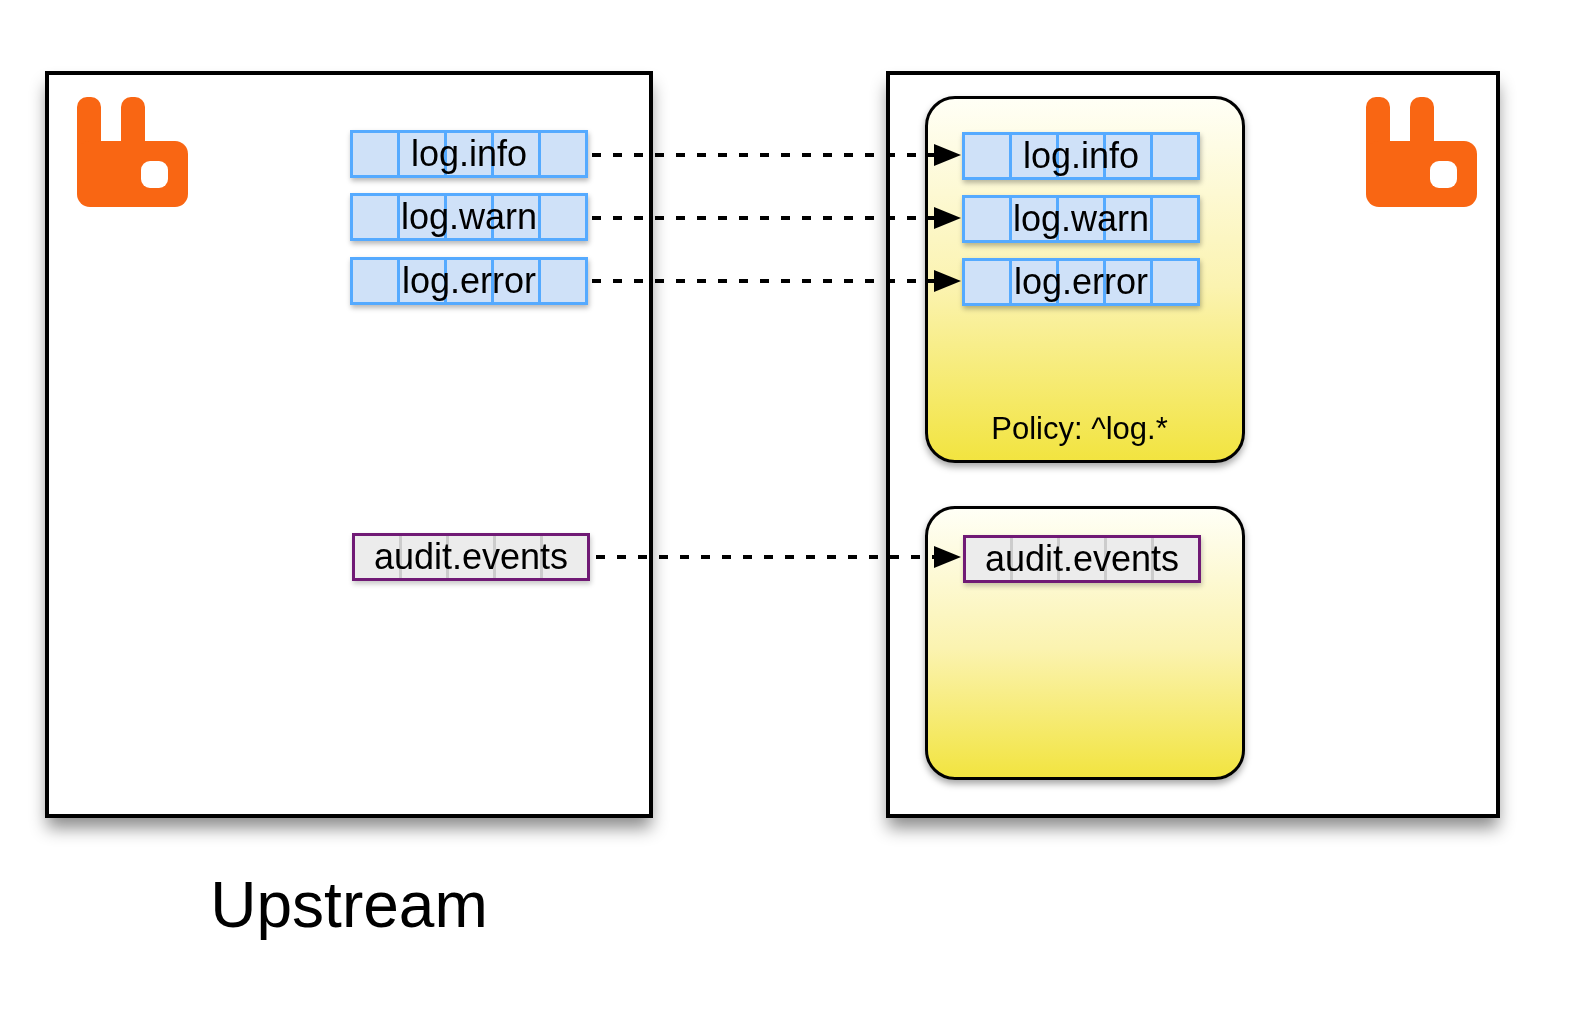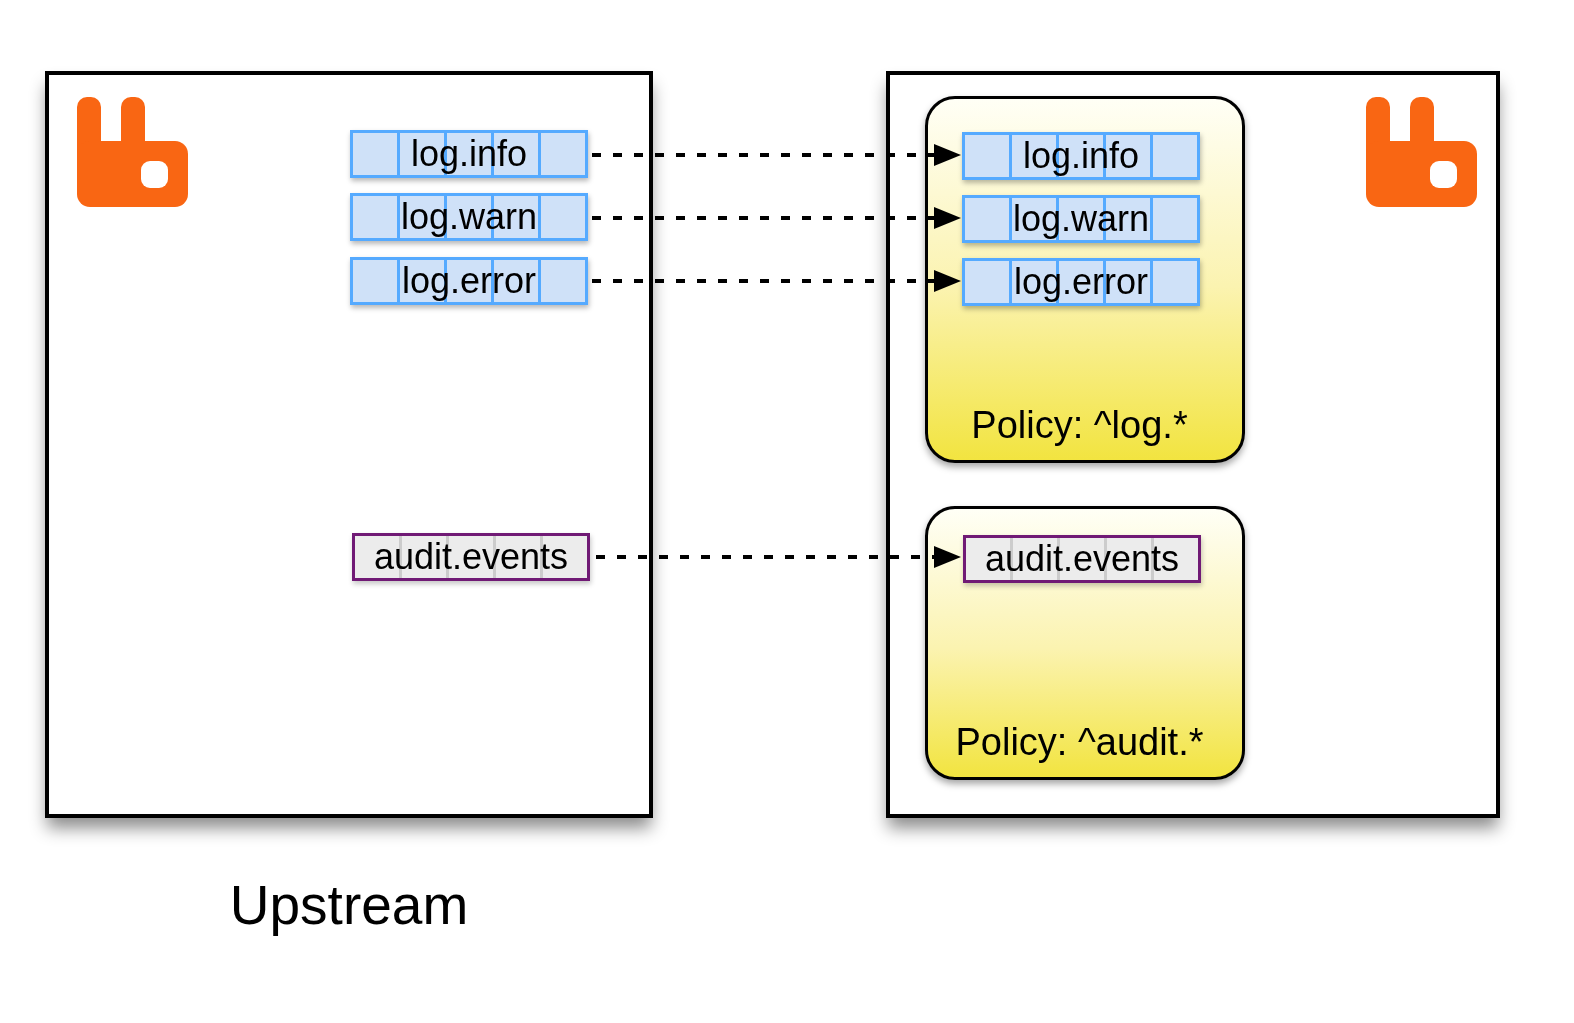--- a/index.html
+++ b/index.html
@@ -75,21 +75,21 @@
     border-radius: 30px;
     background: linear-gradient(180deg, #FFFFF6 0%, #FBF3B0 52%, #F2E440 100%);
     box-shadow: 0 4px 7px rgba(0,0,0,0.35);
     box-sizing: border-box;
   }
   .policy-log   { left: 35px; top: 21px;  width: 320px; height: 367px; }
   .policy-audit { left: 35px; top: 431px; width: 320px; height: 274px; }
   .policy-label {
     position: absolute; left: 0; right: 11px; bottom: 13px;
     text-align: center;
-    font-size: 38px; color: #000;
+    font-size: 31px; color: #000;
     white-space: nowrap;
   }
 
   
   .dq-info  { left: 34px; top: 33px;  }
   .dq-warn  { left: 34px; top: 96px;  }
   .dq-error { left: 34px; top: 159px; }
   .dq-audit { left: 35px; top: 26px;  }
 
   
@@ -97,21 +97,21 @@
     position: absolute; left: 0; top: 0;
     width: 1574px; height: 1023px;
     z-index: 10;
     pointer-events: none;
   }
 
   
   .broker-label {
     position: absolute; top: 868px;
     text-align: center;
-    font-size: 55px; line-height: 74px; color: #000;
+    font-size: 64px; line-height: 74px; color: #000;
   }
   .label-upstream   { left: 45px;  width: 608px; }
   .label-downstream { left: 886px; width: 614px; }
 </style>
 </head>
 <body>
 
 <div class="canvas">
 
   <div class="broker upstream-box">
@@ -210,21 +210,20 @@
       <div class="queue gray dq-audit">
         <div class="cells">
             <i></i>
             <i></i>
             <i></i>
             <i></i>
             <i></i>
           </div>
         <span class="qlabel">audit.events</span>
       </div>
-      <div class="policy-label">Policy: ^audit.*</div>
     </div>
   </div>
 
   <svg class="arrows-overlay" viewBox="0 0 1574 1023">
     <g>
       <line x1="592" y1="155" x2="934" y2="155" stroke="#000" stroke-width="4" stroke-dasharray="9 12"></line>
       <polygon points="934,144 934,166 961,155" fill="#000"></polygon>
     </g>
     <g>
       <line x1="592" y1="218" x2="934" y2="218" stroke="#000" stroke-width="4" stroke-dasharray="9 12"></line>

